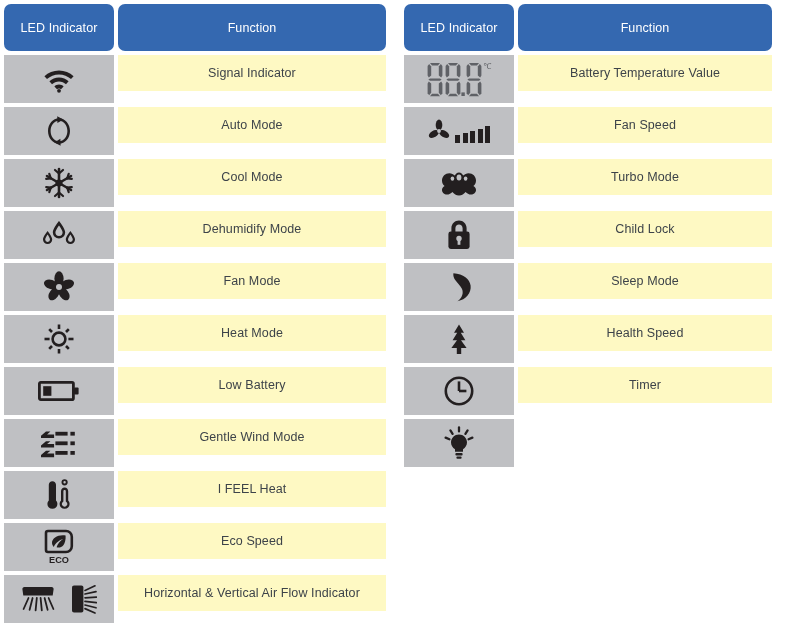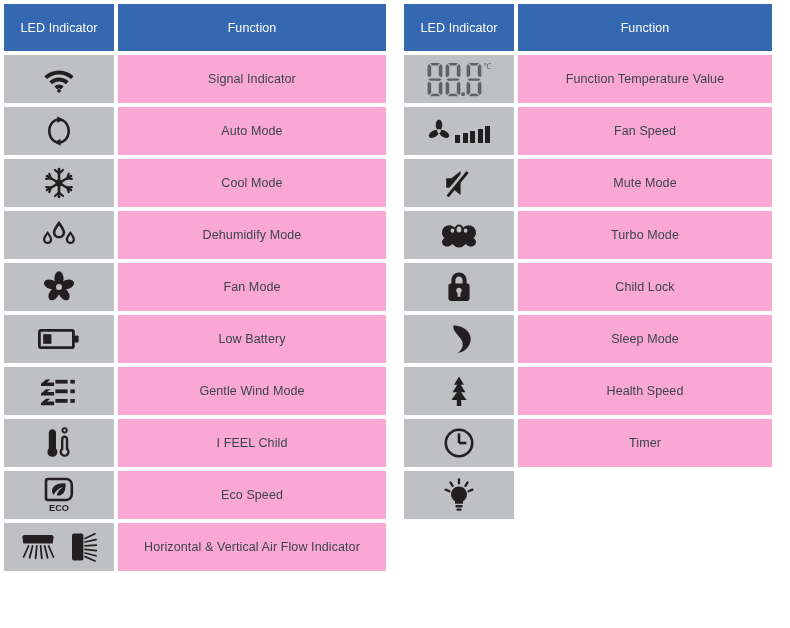--- a/index.html
+++ b/index.html
@@ -30,36 +30,37 @@
   }
   .hdr-cell {
     background: #3468b0;
     color: #ffffff;
     font-size: 12.5px;
     display: flex;
     align-items: center;
     justify-content: center;
     height: 47px;
     letter-spacing: .1px;
+    border-radius: 7px;
   }
   .icon-cell {
     background: #bfc0c3;
     display: flex;
     align-items: center;
     justify-content: center;
     height: 48px;
   }
   .fn-cell {
-    background: #f9a8d4;
+    background: #fef9c3;
     color: #3d4349;
     font-size: 12.5px;
     display: flex;
     align-items: center;
     justify-content: center;
-    height: 48px;
+    height: 36px;
     text-align: center;
     letter-spacing: .1px;
   }
   
   #table-left  .c1 { width: 110px; flex: 0 0 110px; }
   #table-left  .c2 { width: 268px; flex: 0 0 268px; }
   #table-right .c1 { width: 110px; flex: 0 0 110px; }
   #table-right .c2 { width: 254px; flex: 0 0 254px; }
 
   .ico { display: block; }
@@ -170,20 +171,38 @@
               <ellipse cx="0" cy="-8.5" rx="4.6" ry="7.2" transform="rotate(216)"></ellipse>
               <ellipse cx="0" cy="-8.5" rx="4.6" ry="7.2" transform="rotate(288)"></ellipse>
             </g>
           </g>
           <circle cx="17" cy="16" r="3" fill="#bfc0c3"></circle>
         </svg>
       </div>
       <div class="fn-cell c2">Fan Mode</div>
     </div>
 
+    <div class="row">
+      <div class="icon-cell c1">
+        <svg class="ico" width="34" height="32" viewBox="0 0 34 32">
+          <circle cx="17" cy="16" r="6.4" fill="none" stroke="#231f20" stroke-width="2.6"></circle>
+          <g stroke="#231f20" stroke-width="2.6" stroke-linecap="butt">
+            <line x1="17" y1="1.5" x2="17" y2="6"></line>
+            <line x1="17" y1="26" x2="17" y2="30.5"></line>
+            <line x1="2.5" y1="16" x2="7.6" y2="16"></line>
+            <line x1="26.4" y1="16" x2="31.5" y2="16"></line>
+            <line x1="7.2" y1="6.2" x2="10" y2="9"></line>
+            <line x1="24" y1="23" x2="26.8" y2="25.8"></line>
+            <line x1="26.8" y1="6.2" x2="24" y2="9"></line>
+            <line x1="10" y1="23" x2="7.2" y2="25.8"></line>
+          </g>
+        </svg>
+      </div>
+      <div class="fn-cell c2">Heat Mode</div>
+    </div>
 
     <div class="row">
       <div class="icon-cell c1">
         <svg class="ico" width="42" height="22" viewBox="0 0 42 22">
           <rect x="1.4" y="2.4" width="34" height="17.2" rx="1.4" fill="none" stroke="#231f20" stroke-width="2.8"></rect>
           <rect x="36" y="7.4" width="4.6" height="7.2" rx="1" fill="#231f20"></rect>
           <rect x="5.2" y="6.2" width="8.2" height="9.6" fill="#231f20"></rect>
         </svg>
       </div>
       <div class="fn-cell c2">Low Battery</div>
@@ -213,21 +232,21 @@
     <div class="row">
       <div class="icon-cell c1">
         <svg class="ico" width="30" height="34" viewBox="0 0 30 34">
           <g fill="#231f20">
             <path d="M8.4 3.2c2 0 3.6 1.6 3.6 3.6v15.6a5 5 0 1 1-7.2 0V6.8c0-2 1.6-3.6 3.6-3.6z"></path>
             <path d="M20.6 9.6c2 0 3.6 1.6 3.6 3.6v9.2a5 5 0 1 1-7.2 0v-9.2c0-2 1.6-3.6 3.6-3.6zm0 2.4c-.7 0-1.2.5-1.2 1.2v10.4l-.6.5a2.6 2.6 0 1 0 3.6 0l-.6-.5V13.2c0-.7-.5-1.2-1.2-1.2z"></path>
             <path d="M20.6 1.2a3.1 3.1 0 1 1 0 6.2 3.1 3.1 0 0 1 0-6.2zm0 1.9a1.2 1.2 0 1 0 0 2.4 1.2 1.2 0 0 0 0-2.4z"></path>
           </g>
         </svg>
       </div>
-      <div class="fn-cell c2">I FEEL Child</div>
+      <div class="fn-cell c2">I FEEL Heat</div>
     </div>
 
     <div class="row">
       <div class="icon-cell c1">
         <svg class="ico" width="34" height="36" viewBox="0 0 34 36">
           <path d="M6 2h18c3.2 0 5.8 2.6 5.8 5.8v9.4c0 3.2-2.6 5.8-5.8 5.8H6c-1.1 0-2-0.9-2-2V4c0-1.1 0.9-2 2-2z" fill="none" stroke="#231f20" stroke-width="2.6"></path>
           <path d="M23.6 6.4c-7.4-1.2-13.6 2.6-13.6 7.4 0 1.6.7 3 1.8 4.1 1.6-4 5.4-7 9.4-8-3 1.8-5.6 4.6-6.6 8.4 3.8 1.4 9.6-1.6 9-11.9z" fill="#231f20"></path>
           <text x="17" y="34" font-family="Liberation Sans, sans-serif" font-size="9.2" font-weight="bold" fill="#231f20" text-anchor="middle">ECO</text>
         </svg>
       </div>
@@ -308,21 +327,21 @@
                 <polygon points="3,15.4 13,15.4 14.6,16.6 13,17.8 3,17.8 1.4,16.6"></polygon>
                 <polygon points="1.8,18.6 4.2,20.6 4.2,29.8 2.2,32.2 0.6,30.2 0.6,20.6"></polygon>
                 <polygon points="14.2,18.6 15.4,20.6 15.4,30.2 13.8,32.2 11.8,29.8 11.8,20.6"></polygon>
                 <polygon points="5,30.8 11,30.8 13,33.2 3,33.2"></polygon>
               </g>
             </g>
           </svg>
           <span class="unit">℃</span>
         </div>
       </div>
-      <div class="fn-cell c2">Function Temperature Value</div>
+      <div class="fn-cell c2">Battery Temperature Value</div>
     </div>
 
     <div class="row">
       <div class="icon-cell c1">
         <div class="fan-speed-wrap">
           <svg class="ico" width="22" height="24" viewBox="0 0 22 24">
             <g fill="#231f20" transform="translate(11,12)">
               <ellipse cx="0" cy="-6" rx="3.3" ry="5.4"></ellipse>
               <ellipse cx="0" cy="-6" rx="3.3" ry="5.4" transform="rotate(120)"></ellipse>
               <ellipse cx="0" cy="-6" rx="3.3" ry="5.4" transform="rotate(240)"></ellipse>
@@ -334,39 +353,20 @@
             <div class="bar" style="height:10px"></div>
             <div class="bar" style="height:12px"></div>
             <div class="bar" style="height:14.5px"></div>
             <div class="bar" style="height:17px"></div>
           </div>
         </div>
       </div>
       <div class="fn-cell c2">Fan Speed</div>
     </div>
 
-    <div class="row">
-      <div class="icon-cell c1">
-        <svg class="ico" width="34" height="32" viewBox="0 0 34 32">
-          <g fill="#231f20">
-            <path d="M4.2 11.2h5.2L18.6 4v24l-9.2-7.2H4.2z"></path>
-          </g>
-          <g stroke="#bfc0c3" stroke-width="3.2" stroke-linecap="butt">
-            <line x1="4" y1="27.6" x2="24" y2="3.2"></line>
-          </g>
-          <g stroke="#231f20" stroke-width="2.8" stroke-linecap="butt">
-            <line x1="5.6" y1="29.4" x2="25.6" y2="5"></line>
-          </g>
-          <g fill="#231f20">
-            <path d="M22.6 9.4c1.6 1.6 2.6 3.9 2.6 6.6 0 2.7-1 5-2.6 6.6l2.4 2.4c2.2-2.2 3.6-5.4 3.6-9s-1.4-6.8-3.6-9z" opacity="0"></path>
-          </g>
-        </svg>
-      </div>
-      <div class="fn-cell c2">Mute Mode</div>
-    </div>
 
     <div class="row">
       <div class="icon-cell c1">
         <svg class="ico" width="42" height="28" viewBox="0 0 42 28">
           <g fill="#231f20">
             <path d="M21 3.4c2.2 0 3.4 1.6 4.2 3.2 1.3-1.5 3.3-2.4 5.4-2.4 4.2 0 7.4 3.2 7.4 7.2 0 2.3-1 4.2-2.6 5.6 1.6.8 2.6 2.3 2.6 4 0 2.6-2.2 4.6-5 4.6-2.1 0-4-1.1-5.4-2.6-1.5 2-3.8 3.4-6.6 3.4s-5.1-1.4-6.6-3.4c-1.4 1.5-3.3 2.6-5.4 2.6-2.8 0-5-2-5-4.6 0-1.7 1-3.2 2.6-4C5 15.6 4 13.7 4 11.4c0-4 3.2-7.2 7.4-7.2 2.1 0 4.1.9 5.4 2.4.8-1.6 2-3.2 4.2-3.2z"></path>
           </g>
           <g fill="#bfc0c3">
             <ellipse cx="21" cy="8.4" rx="2.4" ry="3"></ellipse>
             <ellipse cx="14.4" cy="9.6" rx="1.8" ry="2.2"></ellipse>

